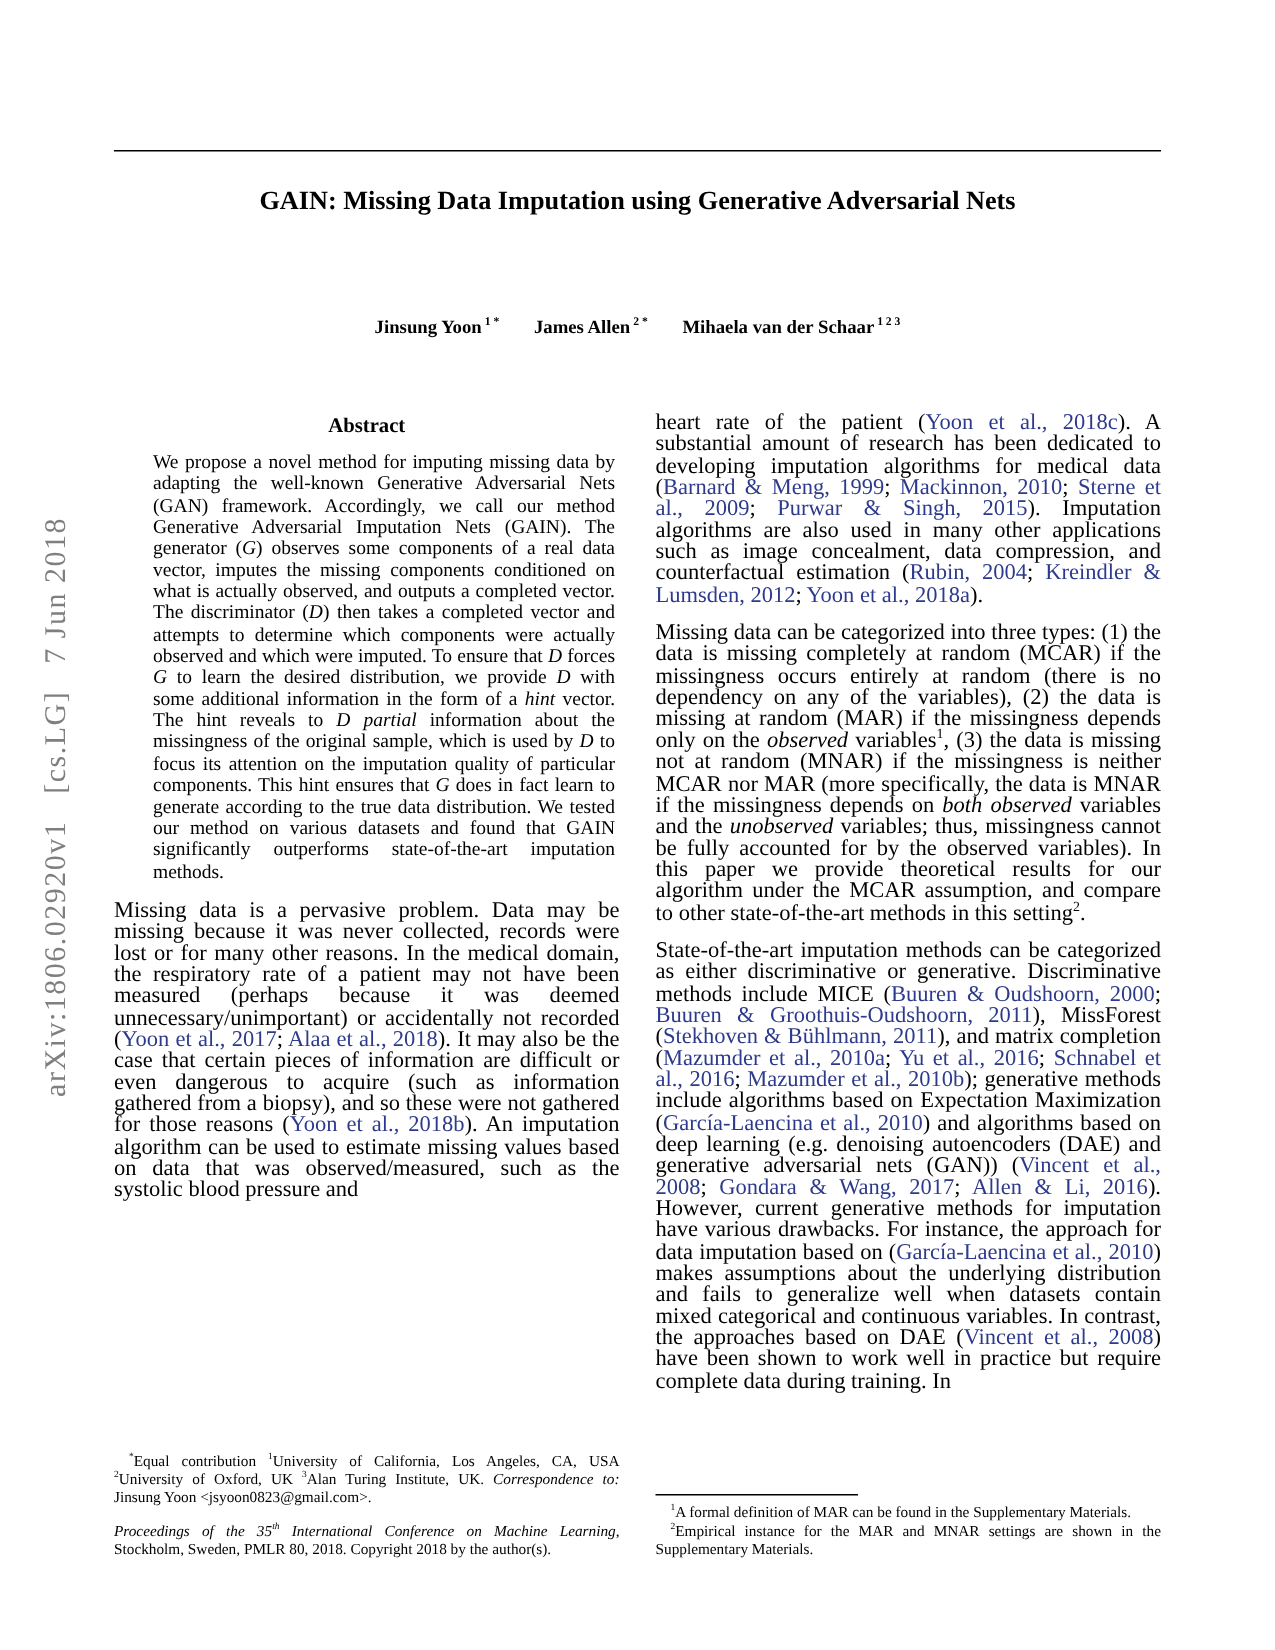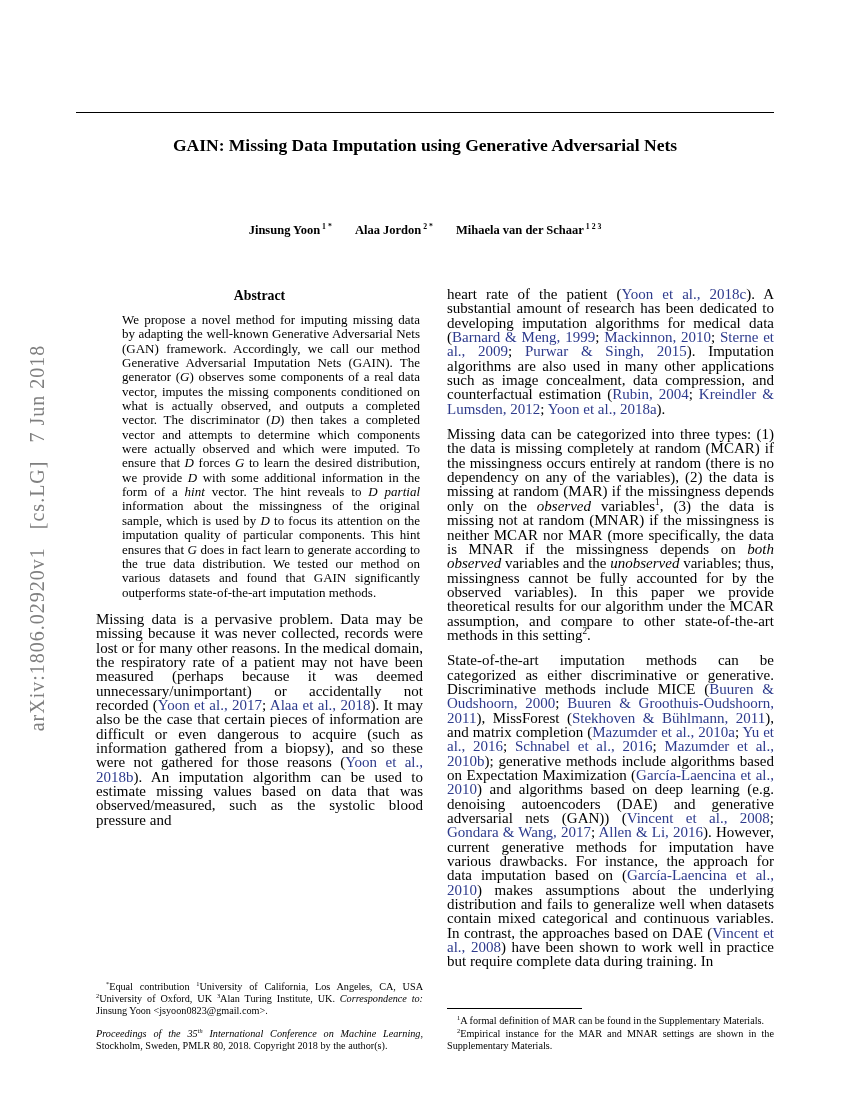--- a/index.html
+++ b/index.html
@@ -8,26 +8,26 @@
     position:relative; width:850px; height:1100px; margin:0 auto;
     background:#ffffff; overflow:hidden; color:#000;
     font-family:"Liberation Serif","DejaVu Serif",serif;
   }
   .watermark {
     position:absolute; left:-242px; top:526px; width:560px; height:24px;
     transform:rotate(-90deg); transform-origin:center center;
     font-size:20px; letter-spacing:1px; white-space:pre; text-align:center;
     color:var(--wm,#7f7f7f);
   }
-  .content { position:absolute; left:76px; top:12px; width:698px; }
+  .content { position:absolute; left:76px; top:0; width:698px; }
   .toprule { margin-top:100px; border-top:1.3px solid #000; height:0; }
   .title { margin-top:22px; text-align:center; font-weight:bold; font-size:17.5px; line-height:21px; }
   .authors { margin-top:51px; text-align:center; font-weight:bold; font-size:12.5px; }
   .author { display:inline-block; margin:16px 10px; white-space:nowrap;font-family:Liberation Serif, serif; }
-  .columns { display:flex; gap:24px; margin-top:33px;margin-left:20px; }
+  .columns { display:flex; gap:24px; margin-top:33px; }
   .col { width:337px; display:flex; flex-direction:column; height:765px; }
   .abstract-heading { text-align:center; font-weight:bold; font-size:13.8px; line-height:17px; }
   .abstract-body {
     margin-top:9px; padding:0 3px 0 26px;
     font-size:13px; line-height:14.35px; text-align:justify;
   }
   .section-heading { margin-top:30px; font-weight:bold; font-size:13.2px; line-height:17px; }
   .para { margin-top:12px; font-size:15px; line-height:14.35px; text-align:justify; }
   .col > .para:first-child { margin-top:0; }
   .para + .para { margin-top:11px; }
@@ -49,21 +49,21 @@
   <div class="watermark">arXiv:1806.02920v1   [cs.LG]   7 Jun 2018</div>
 
   <div class="content">
 
     <div class="toprule"></div>
 
     <h1 class="title">GAIN: Missing Data Imputation using Generative Adversarial Nets</h1>
 
     <div class="authors">
       <span class="author"><span>Jinsung Yoon</span><span class="sup"> 1 *</span></span>
-      <span class="author"><span>Alaa Jordon</span><span class="sup"> 2 *</span></span>
+      <span class="author"><span>James Allen</span><span class="sup"> 2 *</span></span>
       <span class="author"><span>Mihaela van der Schaar</span><span class="sup"> 1 2 3</span></span>
     </div>
 
     <div class="columns">
 
       <div class="col">
         <div class="abstract-heading">Abstract</div>
         <div class="abstract-body"><span>We propose a novel method for imputing missing data by adapting the well-known Generative Adversarial Nets (GAN) framework. Accordingly, we call our method Generative Adversarial Imputation Nets (GAIN). The generator (</span><span class="mathit">G</span><span>) observes some components of a real data vector, imputes the missing components conditioned on what is actually observed, and outputs a completed vector. The discriminator (</span><span class="mathit">D</span><span>) then takes a completed vector and attempts to determine which components were actually observed and which were imputed. To ensure that </span><span class="mathit">D</span><span> forces </span><span class="mathit">G</span><span> to learn the desired distribution, we provide </span><span class="mathit">D</span><span> with some additional information in the form of a </span><span class="it">hint</span><span> vector. The hint reveals to </span><span class="mathit">D</span><span> </span><span class="it">partial</span><span> information about the missingness of the original sample, which is used by </span><span class="mathit">D</span><span> to focus its attention on the imputation quality of particular components. This hint ensures that </span><span class="mathit">G</span><span> does in fact learn to generate according to the true data distribution. We tested our method on various datasets and found that GAIN significantly outperforms state-of-the-art imputation methods.</span></div>
         <div class="para"><span>Missing data is a pervasive problem. Data may be missing because it was never collected, records were lost or for many other reasons. In the medical domain, the respiratory rate of a patient may not have been measured (perhaps because it was deemed unnecessary/unimportant) or accidentally not recorded (</span><span class="cite">Yoon et al., 2017</span><span>; </span><span class="cite">Alaa et al., 2018</span><span>). It may also be the case that certain pieces of information are difficult or even dangerous to acquire (such as information gathered from a biopsy), and so these were not gathered for those reasons (</span><span class="cite">Yoon et al., 2018b</span><span>). An imputation algorithm can be used to estimate missing values based on data that was observed/measured, such as the systolic blood pressure and</span></div>
         <div class="footblock">

